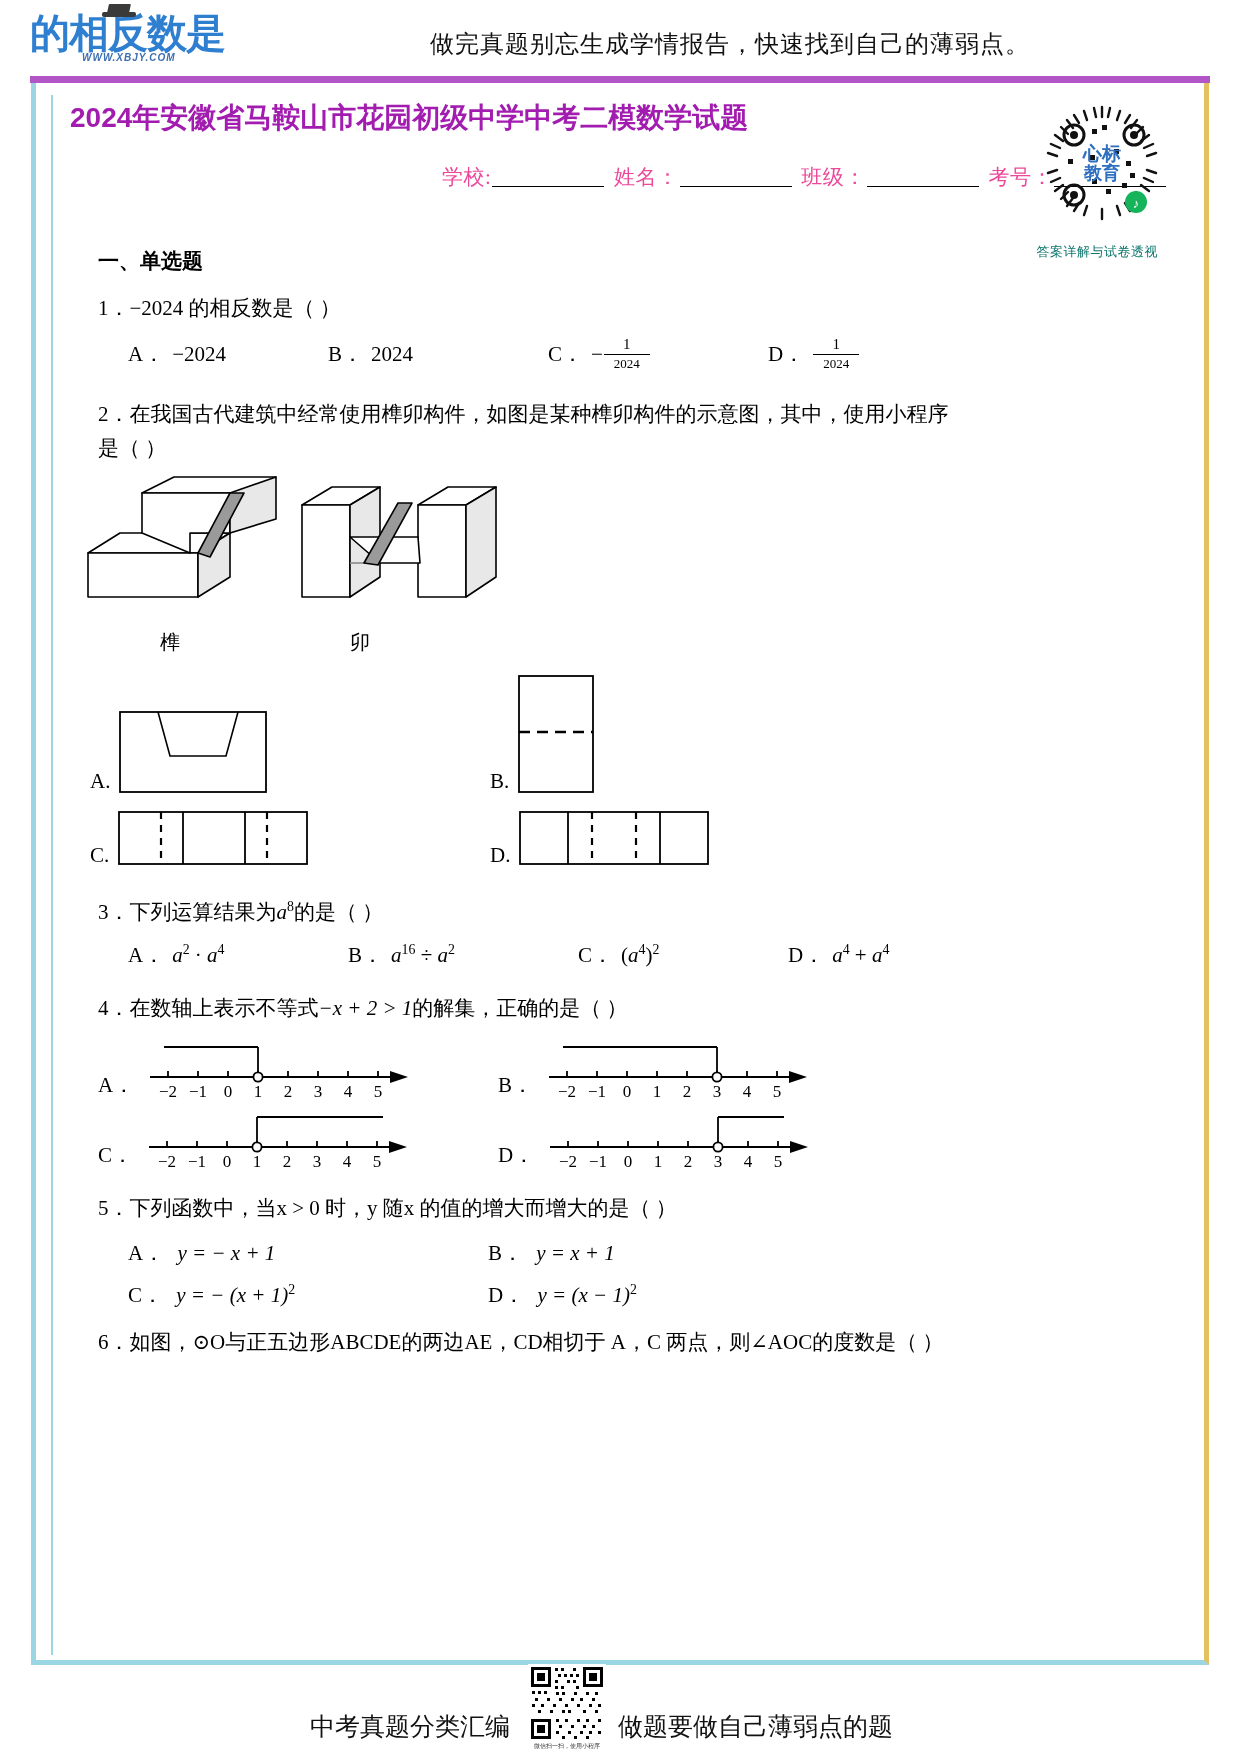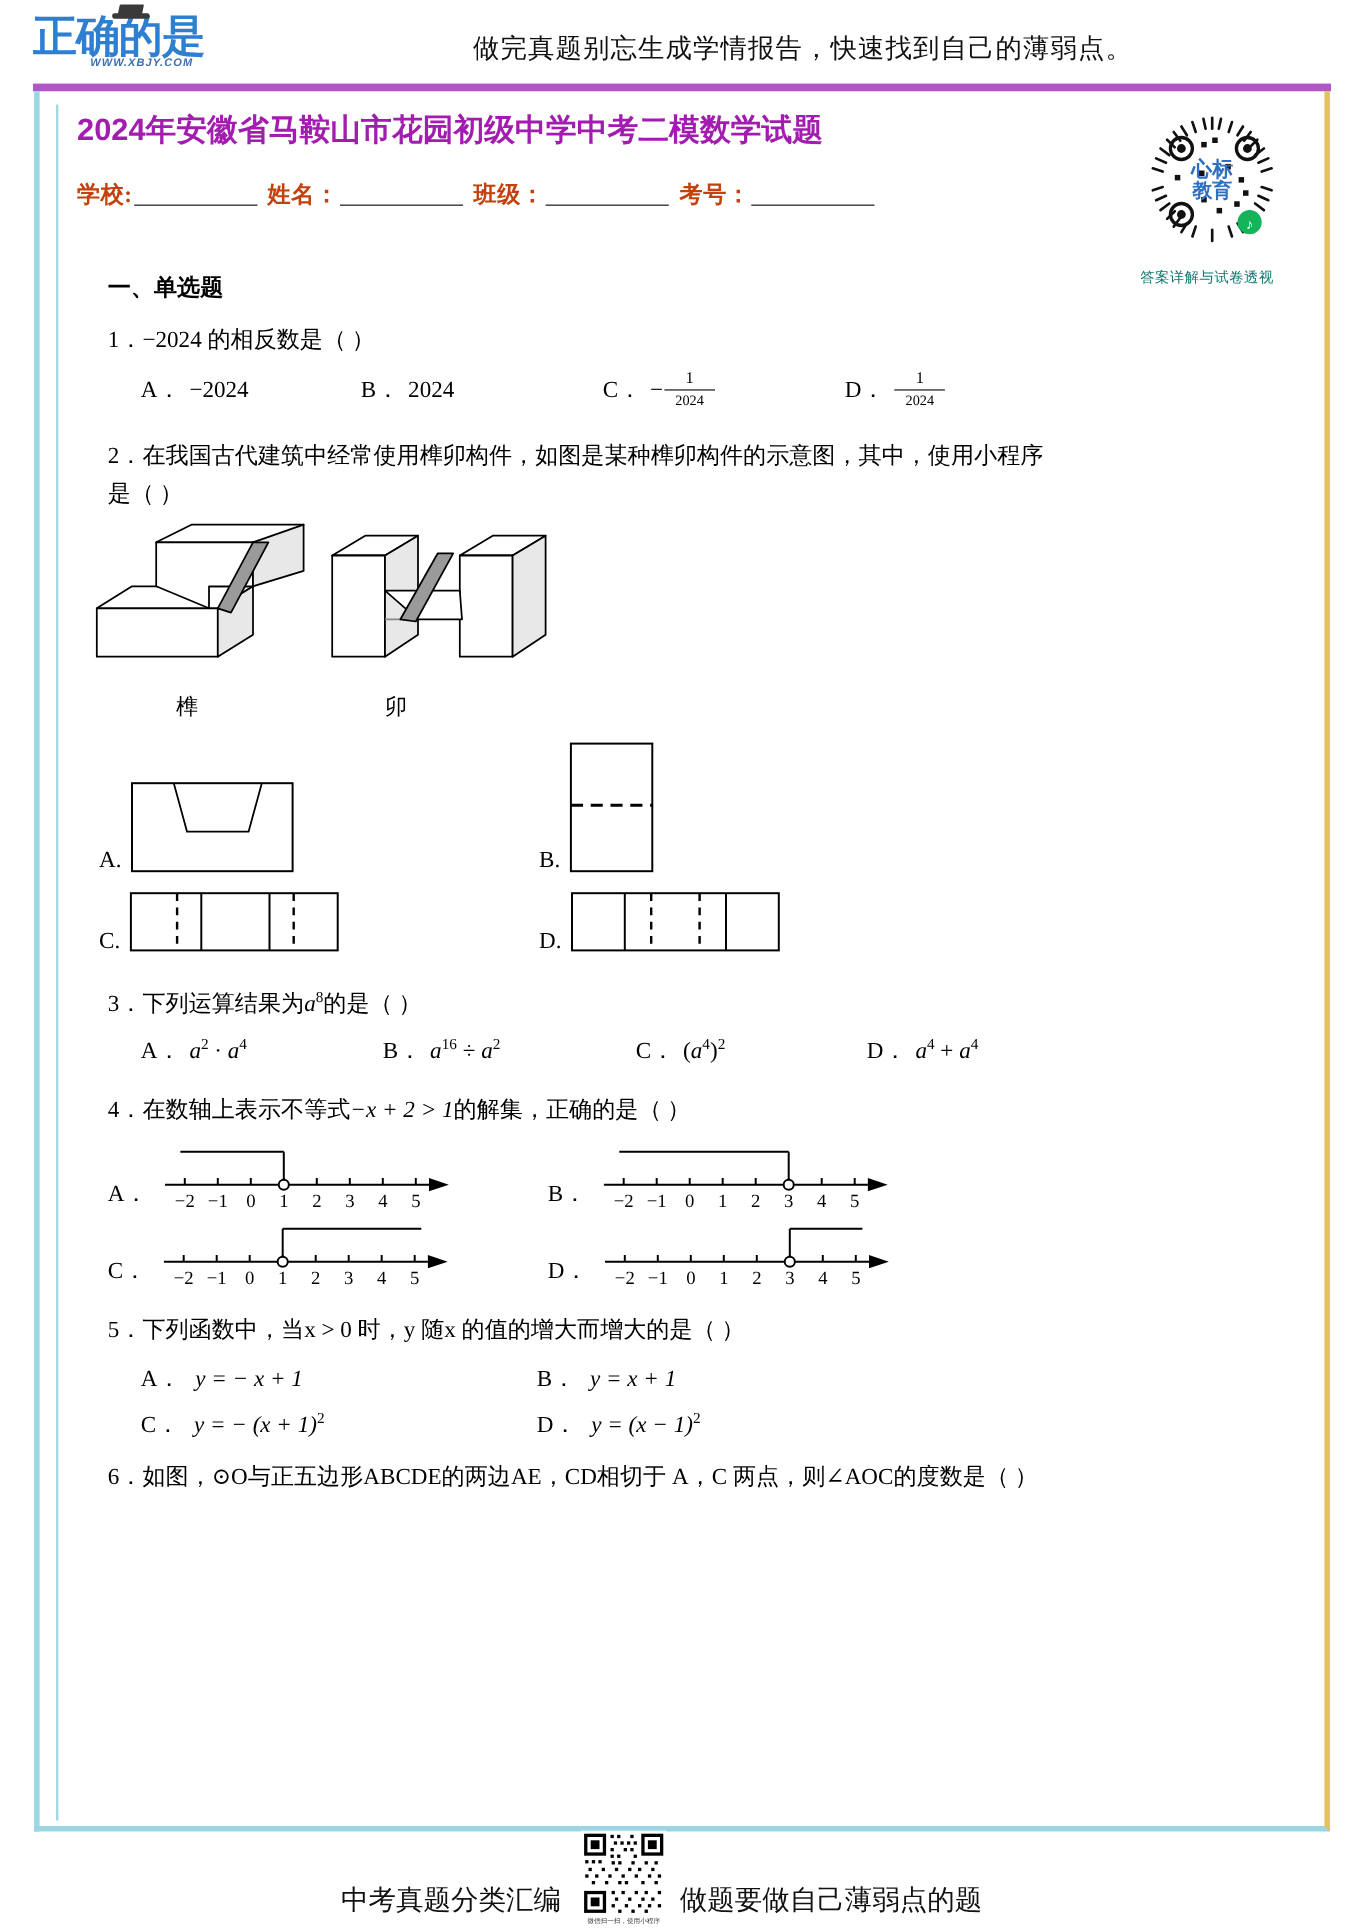--- a/index.html
+++ b/index.html
@@ -77,26 +77,25 @@
   .title {
     text-align: left;
     font-family: "Liberation Sans", sans-serif;
     font-weight: bold;
     font-size: 28px;
     letter-spacing: 0px;
     margin-top: 4px;
     color: #a21caf;
   }
   .idline {
-    text-align: left;
+    text-align: right;
     font-size: 21px;
     margin-top: 26px;
-    color: #c2410c;
+    color: #ec4899;
     letter-spacing: 0.5px;
-    font-weight: bold;
   }
   .idline .blank {
     display: inline-block; border-bottom: 1.6px solid #000;
     width: 112px; height: 20px; vertical-align: -3px; margin: 0 4px 0 1px;
   }
 
   
   .qr-head {
     position: absolute; right: 8px; top: 8px; width: 120px; height: 120px;
   }
@@ -175,21 +174,21 @@
     font-size: 6px; color: #333; width: 78px; text-align: center;
   }
   svg { display: block; }
 </style>
 </head>
 <body>
 
 <div class="banner">
   <div class="logo-wrap">
     <div class="logo-text">
-      <span>正确的是</span>
+      <span>的相反数是</span>
       <span class="logo-cap">
         <span class="brim"></span>
           <span class="top"></span>
       </span>
     </div>
     <div class="logo-url">WWW.XBJY.COM</div>
   </div>
   <div class="banner-slogan">做完真题别忘生成学情报告，快速找到自己的薄弱点。</div>
   <div class="banner-rule"></div>
 </div>

